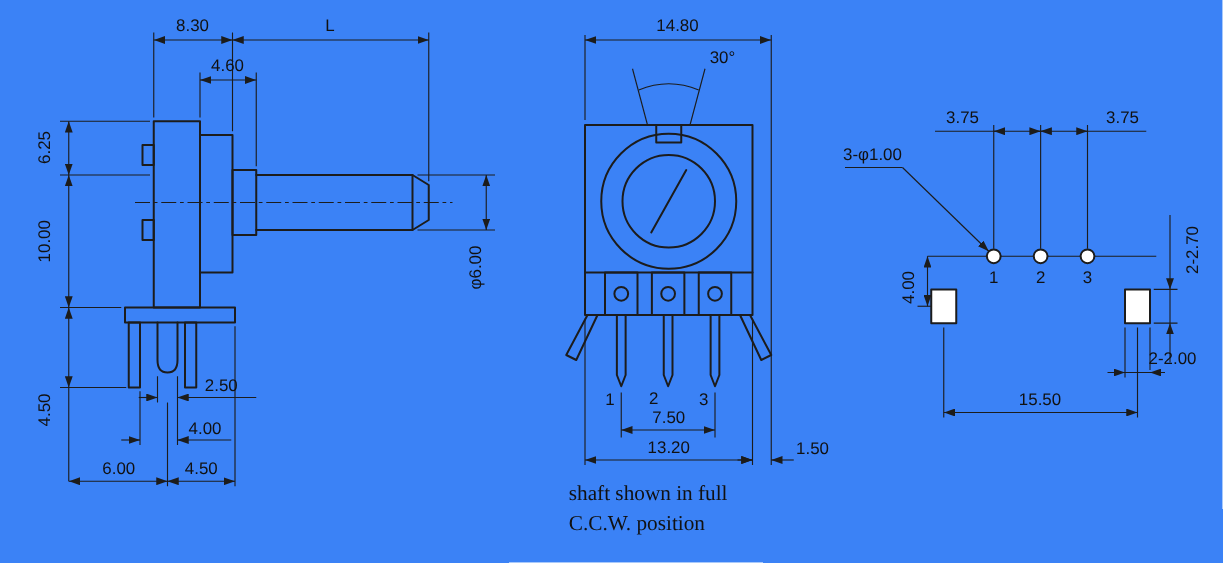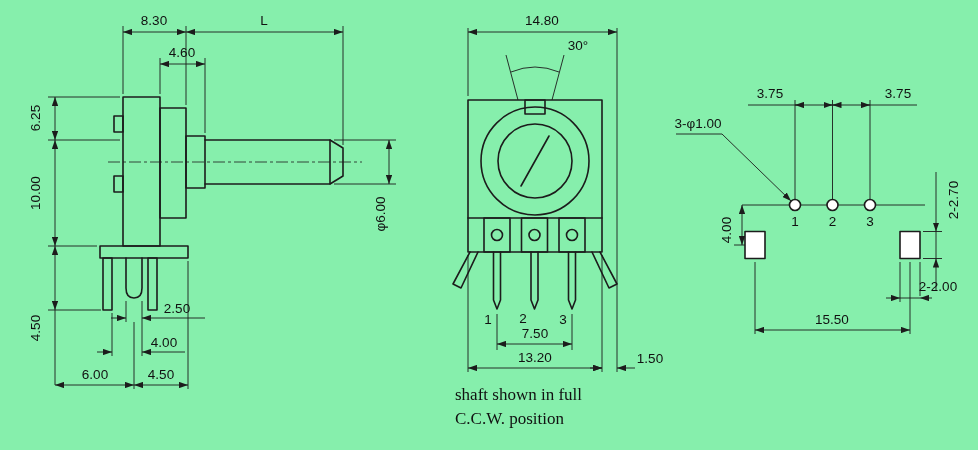--- a/index.html
+++ b/index.html
@@ -1,16 +1,16 @@
 <!DOCTYPE html>
 <html><head>
 <meta charset="utf-8">
 <style>
   html,body{margin:0;padding:0;background:#ffffff;}
-  .stage{position:relative;width:978px;height:450px;background:#86efac;overflow:hidden;}
+  .stage{position:relative;width:978px;height:450px;background:#3b82f6;overflow:hidden;}
   svg{display:block;}
   .obj{stroke:#1c1c1c;stroke-width:1.6;fill:none;stroke-linejoin:round;stroke-linecap:round;}
   .thin{stroke:#1c1c1c;stroke-width:0.9;fill:none;}
   .cl{stroke:#1c1c1c;stroke-width:0.8;fill:none;stroke-dasharray:12 3 3 3;}
   .white{fill:#ffffff;}
   .dim-label{font-family:"Liberation Sans","DejaVu Sans",sans-serif;font-size:13.5px;fill:#111;text-anchor:middle;}
   .caption{font-family:"Liberation Serif","DejaVu Serif",serif;font-size:17px;fill:#111;text-anchor:start;}
 </style>
 </head>
 <body>

